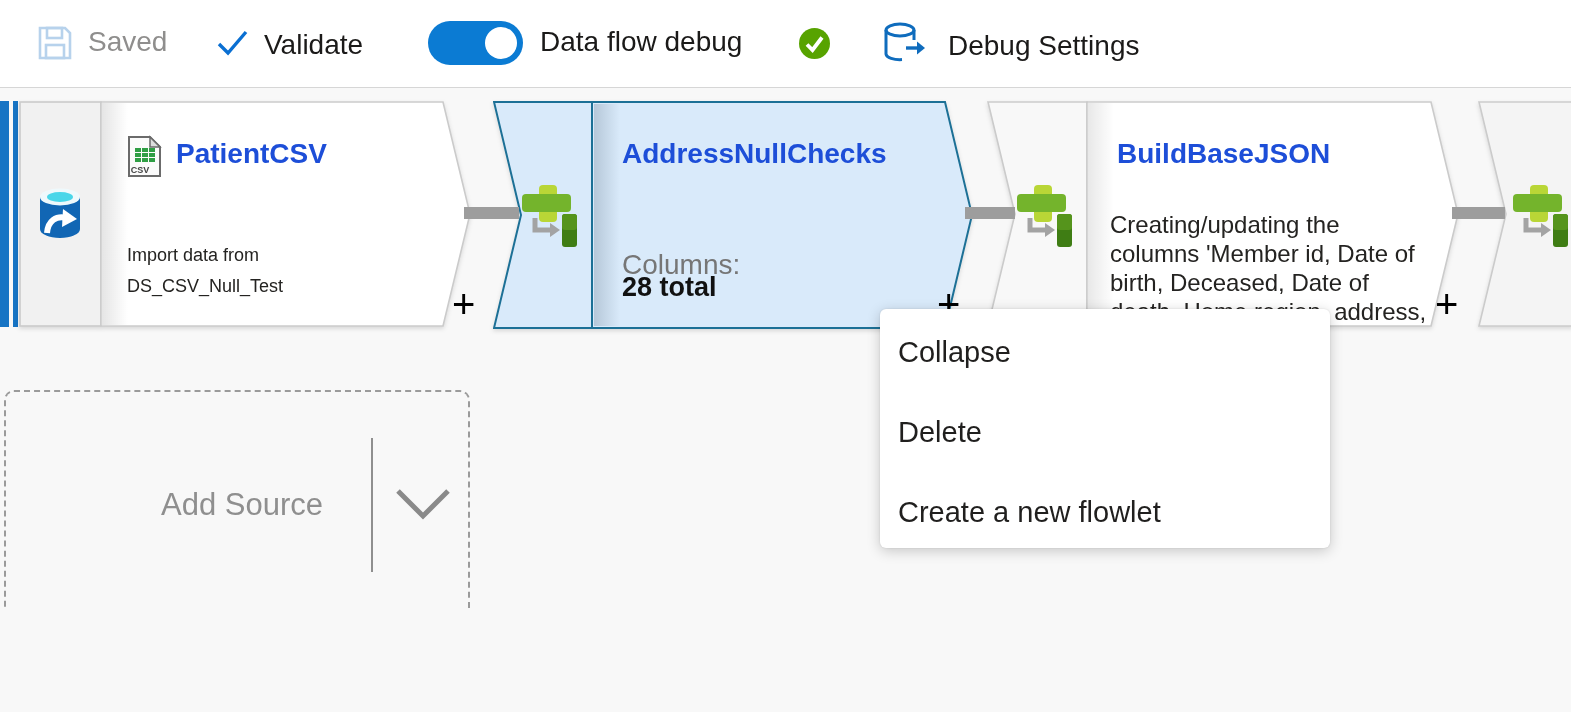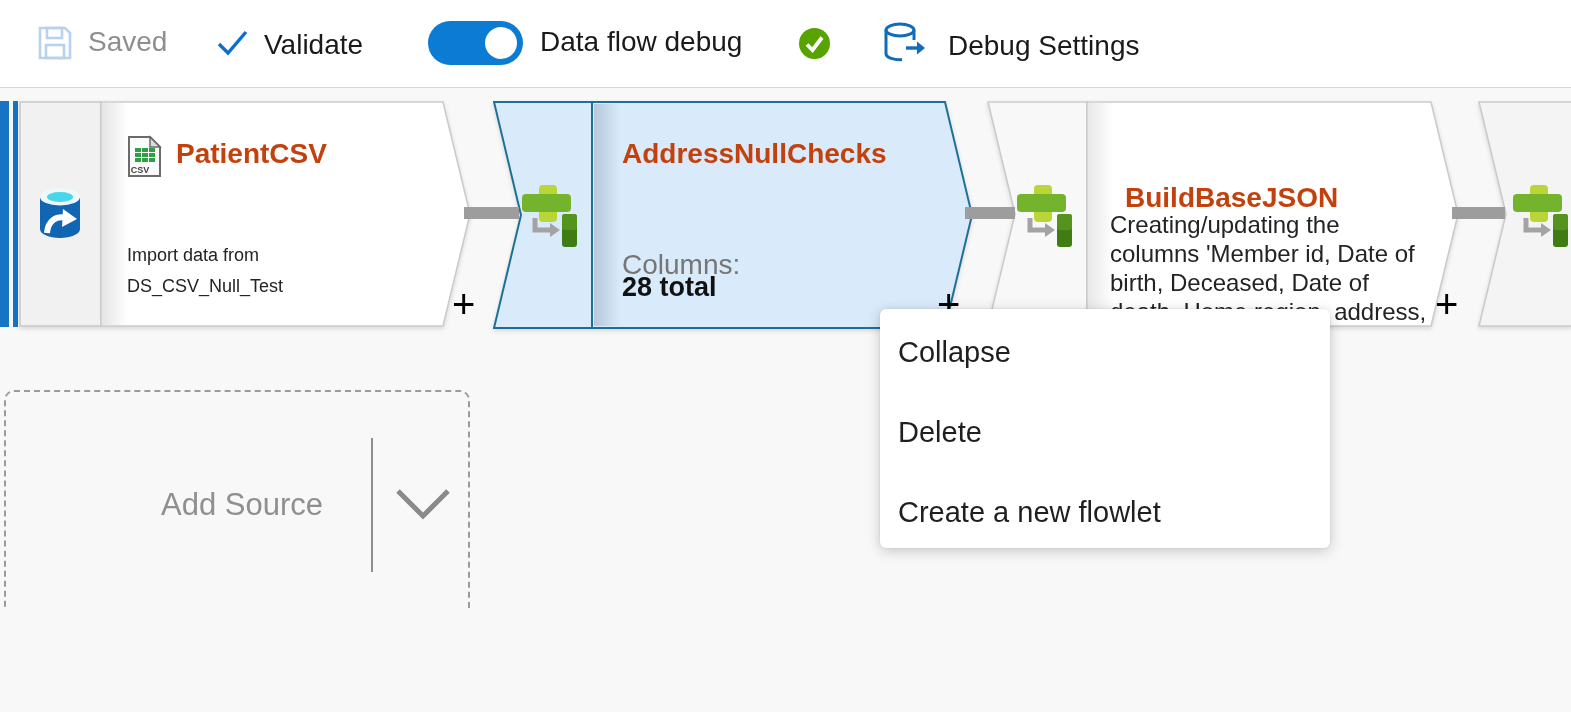--- a/index.html
+++ b/index.html
@@ -12,21 +12,21 @@
   .tb-label{font-size:28px;color:#1b1a19;white-space:nowrap;}
   .tb-label.muted{color:#8f8e8d;}
   .toggle{position:absolute;left:428px;top:21px;width:95px;height:44px;border-radius:22px;background:#0b7bd3;cursor:pointer;}
   .toggle .knob{position:absolute;right:6px;top:6px;width:32px;height:32px;border-radius:50%;background:#ffffff;}
 
   
   .blue-bar{position:absolute;background:#1774c4;}
   .node-svg{position:absolute;filter:drop-shadow(0 2px 2px rgba(0,0,0,0.13));}
   .stub{position:absolute;height:12px;background:#9d9d9d;z-index:2;}
   .abs{position:absolute;}
-  .node-title{font-size:28px;font-weight:bold;color:#c2410c;white-space:nowrap;}
+  .node-title{font-size:28px;font-weight:bold;color:#1d4ed8;white-space:nowrap;}
   .node-desc{font-size:18px;line-height:31px;color:#242321;}
   .cols-label{font-size:28px;color:#767676;}
   .cols-value{font-size:27px;font-weight:bold;color:#111;}
   .plus-btn{font-size:40px;color:#000;line-height:1;cursor:pointer;user-select:none;}
 
   
   .ctx-menu{position:absolute;left:880px;top:309px;width:450px;height:239px;background:#fff;border-radius:6px;
             box-shadow:0 3px 14px rgba(0,0,0,0.20),0 0 2px rgba(0,0,0,0.12);z-index:10;padding-top:3px;box-sizing:border-box;}
   .ctx-item{height:80px;display:flex;align-items:center;padding-left:18px;font-size:29px;color:#201f1e;cursor:pointer;text-align:center;}
 
@@ -187,21 +187,21 @@
     <span class="abs" style="left:25px;top:83px;">
       <svg width="62" height="64" viewBox="0 0 62 64">
         <rect x="22" y="1" width="18" height="37" rx="4" fill="#b9d636"></rect>
         <rect x="5" y="10" width="49" height="18" rx="4" fill="#74b42c"></rect>
         <path d="M18 34 V46 H34" stroke="#a3a3a3" stroke-width="5" fill="none"></path>
         <polygon points="33,39 33,53 43,46" fill="#a3a3a3"></polygon>
         <rect x="45" y="30" width="15" height="33" rx="3" fill="#3f7d14"></rect>
         <rect x="45" y="30" width="15" height="16" rx="3" fill="#55941c"></rect>
       </svg>
     </span>
-    <span class="abs node-title" style="left:138px;top:37px;margin-top:44px;">BuildBaseJSON</span>
+    <span class="abs node-title" style="left:130px;top:37px;">BuildBaseJSON</span>
     <div class="abs node-desc" style="left:123px;top:109px;width:322px;font-size:24px;line-height:29px;height:118px;overflow:hidden;">Creating/updating the columns 'Member id, Date of birth, Deceased, Date of death, Home region, address,</div>
     <span class="abs plus-btn" style="left:448px;top:183px;">+</span>
   </div>
 
   <svg class="node-svg" style="left:1478px;top:101px;" width="95" height="226" viewBox="0 0 95 226">
     <polygon points="1,1 95,1 95,225 1,225 28,113" fill="#f4f4f4" stroke="#cbcbcb" stroke-width="1.6"></polygon>
   </svg>
   <div class="abs" style="left:1478px;top:101px;width:93px;height:226px;z-index:3;">
     <span class="abs" style="left:30px;top:83px;">
       <svg width="62" height="64" viewBox="0 0 62 64">

